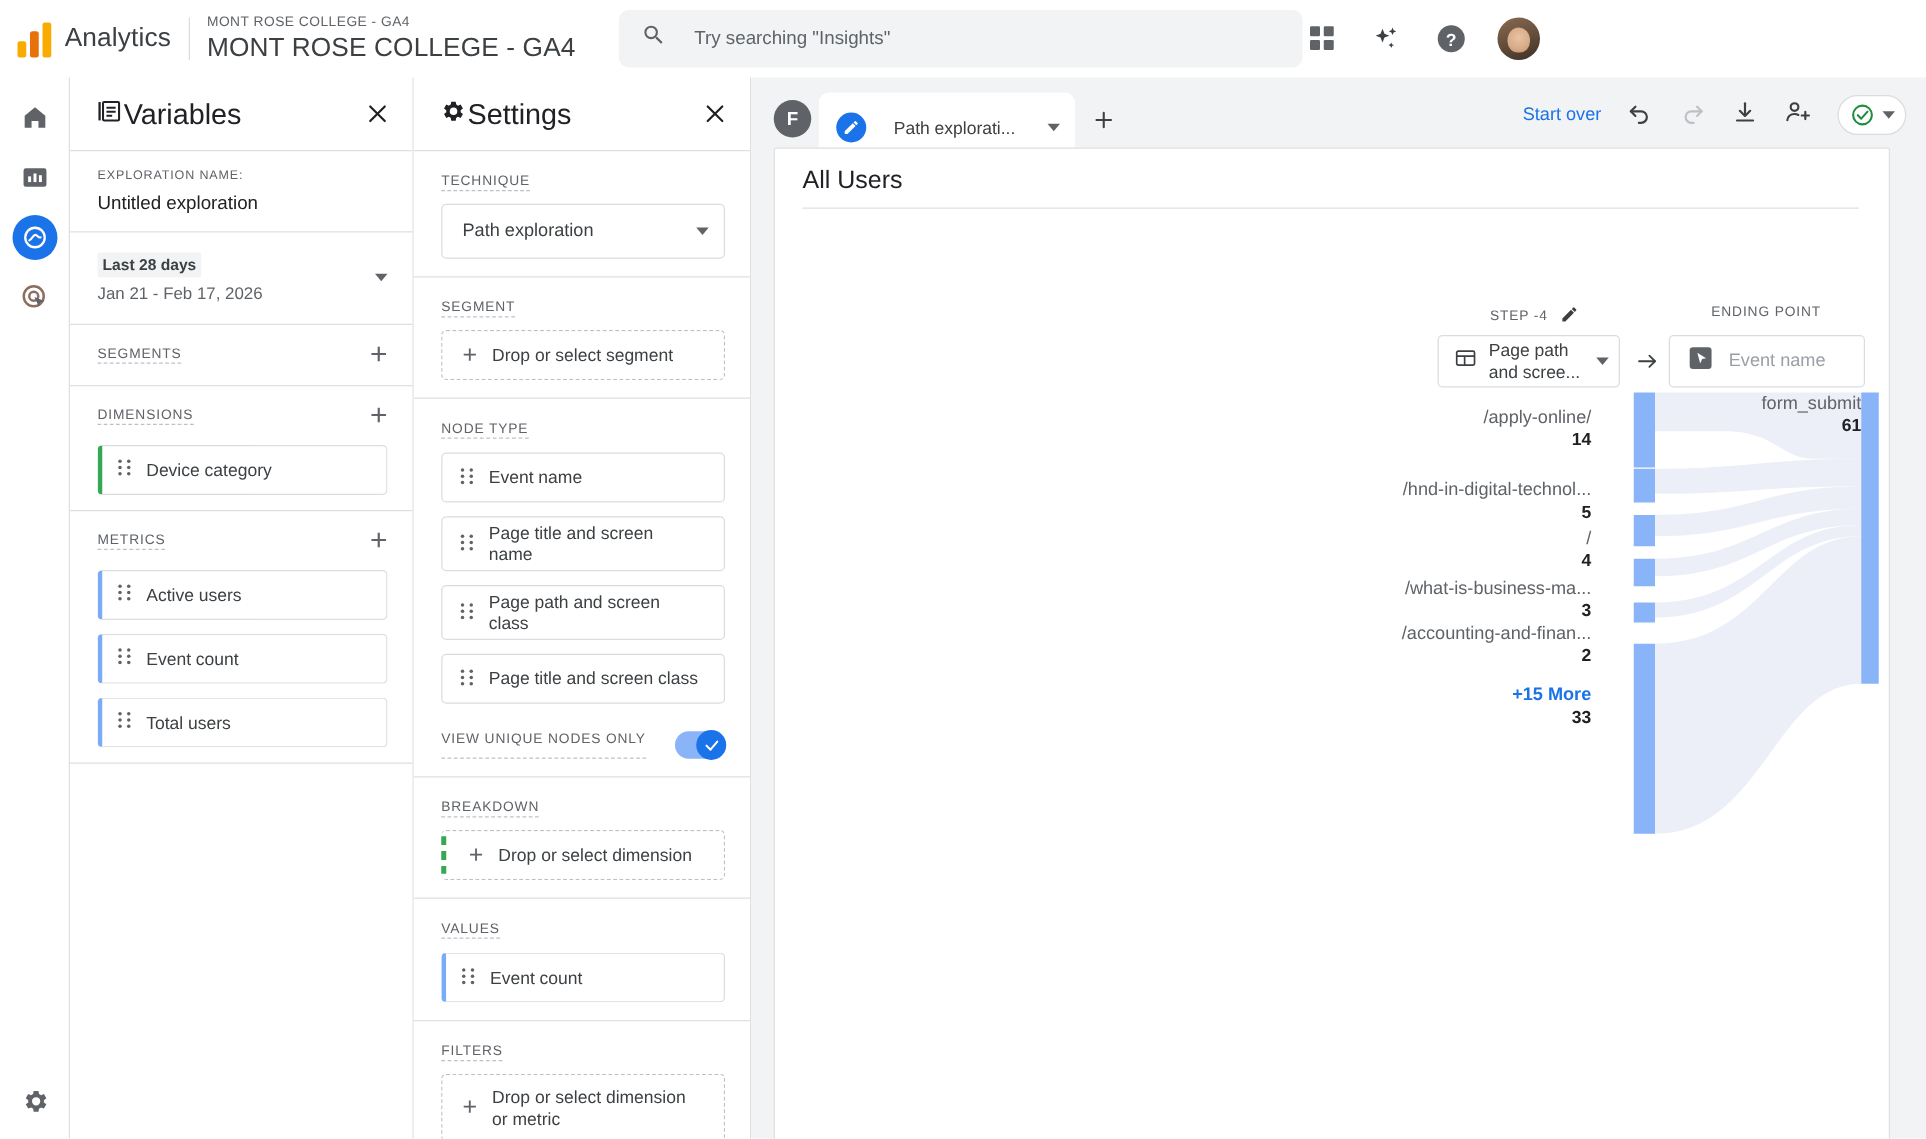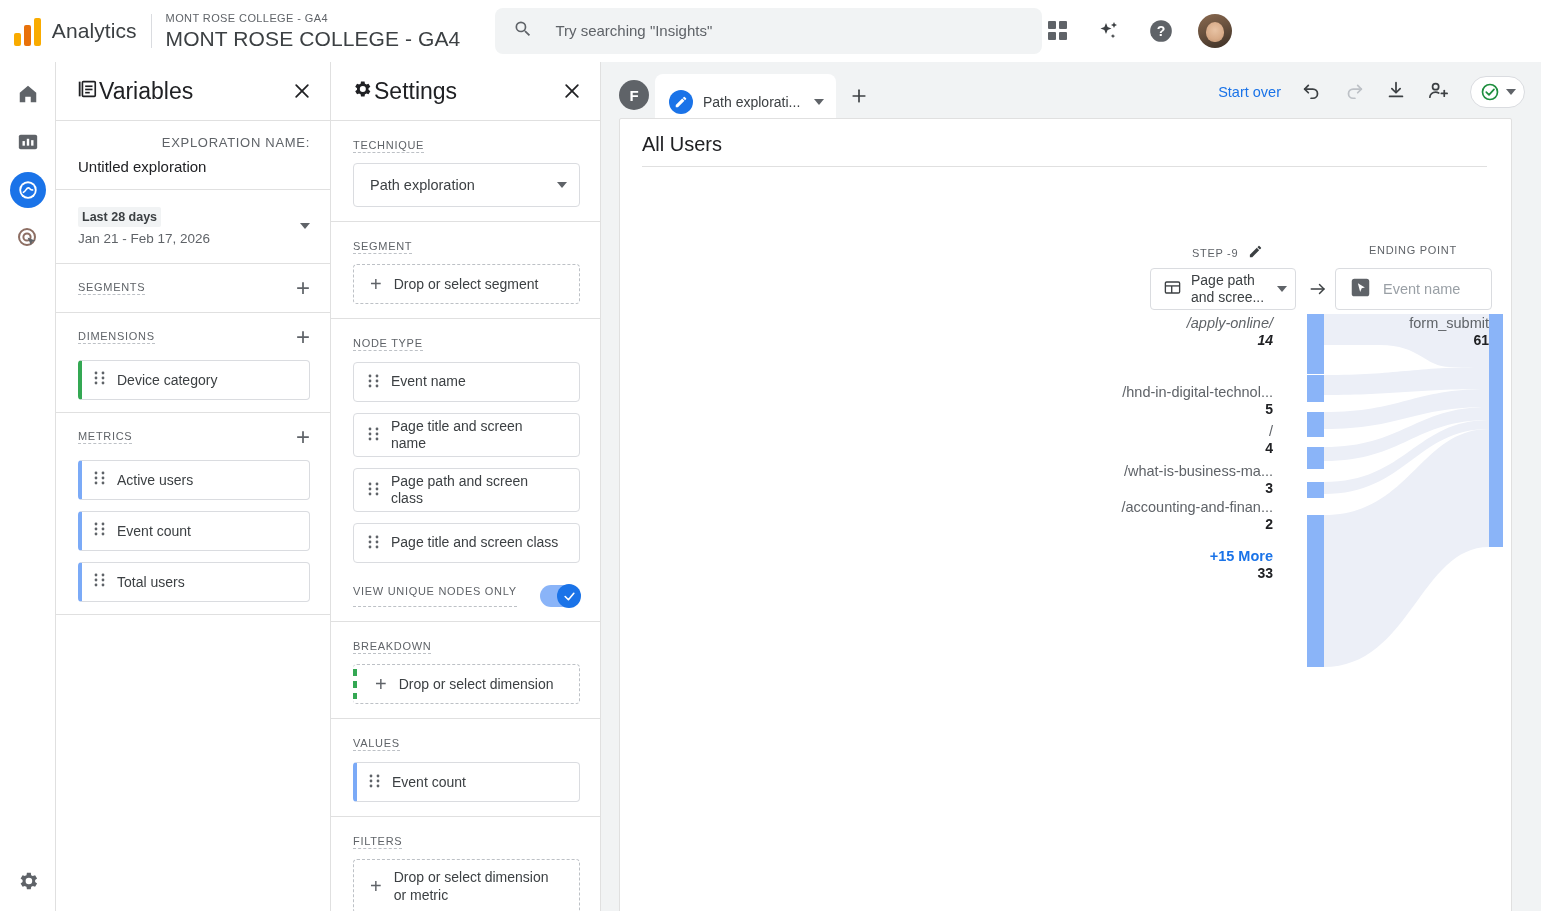--- a/index.html
+++ b/index.html
@@ -132,21 +132,21 @@
   
   .main { position: absolute; top: 62px; left: 601px; width: 940px; height: 849px; background: #f1f3f4; }
   .tabbar { height: 56px; display: flex; align-items: flex-end; padding-left: 18px; position: relative; }
   .fbadge {
     width: 30px; height: 30px; border-radius: 50%; background: #5f6368; color: #fff;
     font-size: 15px; font-weight: bold; display: flex; align-items: center; justify-content: center;
     margin-bottom: 8px; margin-right: 6px;
   }
   .tab {
     height: 44px; background: #fff; border-radius: 8px 8px 0 0; display: flex; align-items: center;
-    padding: 12px 12px 0 14px; gap: 10px; cursor: pointer; font-size: 14px; color: #3c4043; justify-content: flex-end;
+    padding: 12px 12px 0 14px; gap: 22px; cursor: pointer; font-size: 14px; color: #3c4043; justify-content: flex-end;
   }
   .tab .pencil { width: 24px; height: 24px; border-radius: 50%; background: #1a73e8; display:flex; align-items:center; justify-content:center;}
   .tab-add { width: 46px; height: 44px; background: #f1f3f4; display:flex; align-items:center; justify-content:center; cursor:pointer; }
   .toolbar-right {
     position: absolute; right: 16px; bottom: 10px; display: flex; align-items: center; gap: 20px;
   }
   .startover { color: #1a73e8; font-size: 14.5px; cursor: pointer; }
   .share-pill {
     display: flex; align-items: center; gap: 6px; border: 1px solid #dadce0; border-radius: 16px;
     height: 32px; padding: 0 8px 0 9px; background:#fff; cursor: pointer;
@@ -279,21 +279,21 @@
       <span class="ttl">Variables</span>
       <span class="x">
         <svg width="20" height="20" viewBox="0 0 24 24" stroke="#202124" stroke-width="2.1" stroke-linecap="round">
             <line x1="5" y1="5" x2="19" y2="19"></line>
             <line x1="19" y1="5" x2="5" y2="19"></line>
           </svg>
       </span>
     </div>
 
     <div class="sect">
-      <div style="font-size:13px;letter-spacing:.7px;color:#5f6368;text-align:right;">EXPLORATION NAME:</div>
+      <div style="font-size:10px;letter-spacing:.7px;color:#5f6368;">EXPLORATION NAME:</div>
       <div class="expl-name">Untitled exploration</div>
     </div>
 
     <div class="sect">
       <div class="daterange">
         <div class="dr-txt">
           <div class="dr-top">Last 28 days</div>
           <div class="dr-bot">Jan 21 - Feb 17, 2026</div>
         </div>
         <span class="caret"></span>
@@ -565,21 +565,21 @@
       </div>
     </div>
 
     <div class="card">
       <div class="card-title">All Users</div>
       <div class="card-rule"></div>
 
       <div class="chartzone">
 
         <div class="step-hdr" style="left:572px; top:77px; display:flex; align-items:center; gap:10px;">
-          <span>STEP -9</span>
+          <span>STEP -4</span>
           <span>
             <svg width="15" height="15" viewBox="0 0 24 24" fill="#3c4043">
                 <path d="M3 17.2V21h3.8L17.9 9.9l-3.8-3.8L3 17.2zM20.7 7.1a1 1 0 0 0 0-1.4l-2.4-2.4a1 1 0 0 0-1.4 0l-1.8 1.8 3.8 3.8 1.8-1.8z"></path>
               </svg>
           </span>
         </div>
         <div class="step-hdr" style="left:749px; top:77px;">ENDING POINT</div>
 
         <div class="step-sel" style="left:530px; top:101px; width:146px; height:42px; padding:0 8px 0 12px;">
           <span style="margin-right:9px;">
@@ -627,21 +627,21 @@
 
         <div class="bar" style="left:687px; top:147px; width:17px; height:60px;"></div>
         <div class="bar" style="left:687px; top:208px; width:17px; height:27px;"></div>
         <div class="bar" style="left:687px; top:245px; width:17px; height:25px;"></div>
         <div class="bar" style="left:687px; top:280px; width:17px; height:22px;"></div>
         <div class="bar" style="left:687px; top:315px; width:17px; height:16px;"></div>
         <div class="bar" style="left:687px; top:348px; width:17px; height:152px;"></div>
 
         <div class="bar" style="left:869px; top:147px; width:14px; height:233px;"></div>
 
-        <div class="nodelabel" style="right:238px; top:148px;font-style:italic;">
+        <div class="nodelabel" style="right:238px; top:159px;">
           <div class="nm">/apply-online/</div>
           <div class="vl">14</div>
         </div>
         <div class="nodelabel" style="right:238px; top:217px;">
           <div class="nm">/hnd-in-digital-technol...</div>
           <div class="vl">5</div>
         </div>
         <div class="nodelabel" style="right:238px; top:256px;">
           <div class="nm">/</div>
           <div class="vl">4</div>

